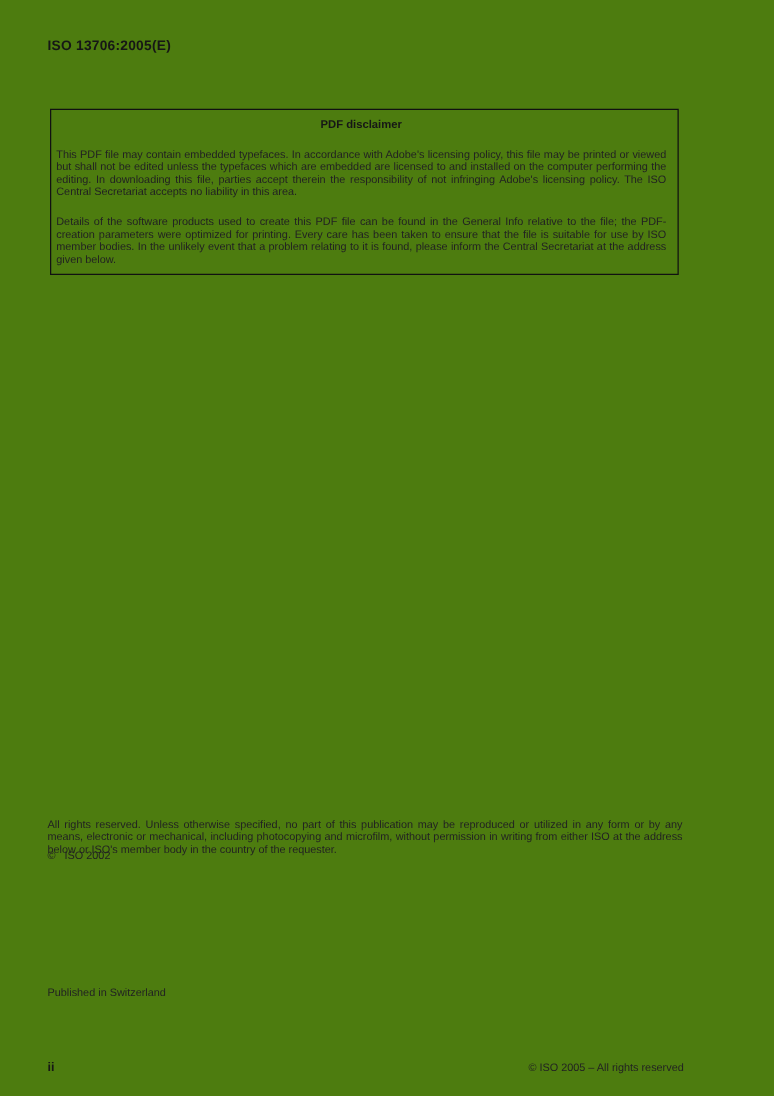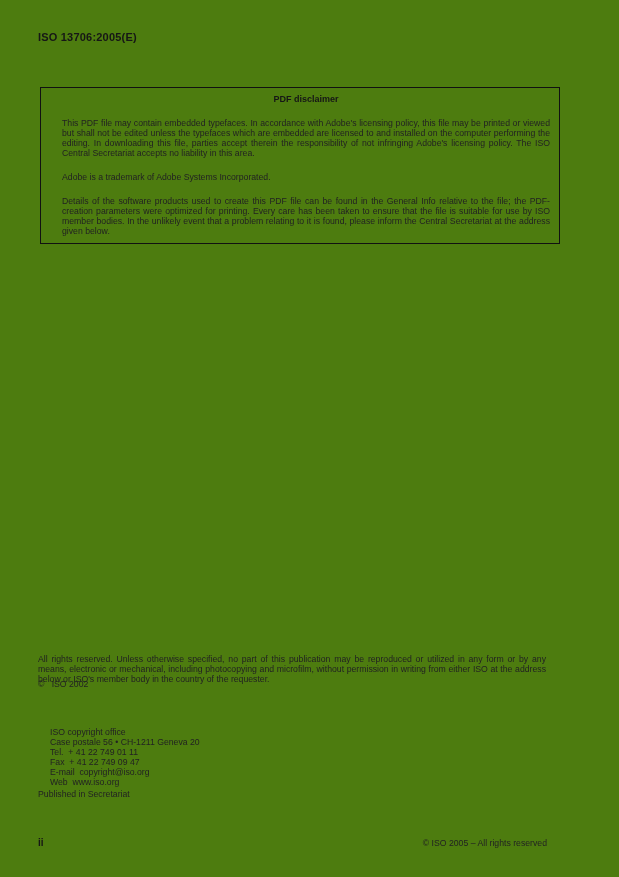--- a/index.html
+++ b/index.html
@@ -24,21 +24,21 @@
     font-weight: bold;
     letter-spacing: 0.2px;
     color: #161616;
   }
   .disclaimer-box {
     position: absolute;
     left: 40px;
     top: 87px;
     width: 488px; 
     border: 1.5px solid #111111;
-    padding: 5px 9px 7px 21px;
+    padding: 5px 9px 7px 4px;
     box-sizing: content-box;
   }
   .disclaimer-title {
     text-align: center;
     font-size: 9px;
     font-weight: bold;
     margin: 1px 0 4px 0;
     color: #161616;
   }
   .disclaimer-para {
@@ -93,53 +93,45 @@
     right: 72px;
     top: 837px;
     display: flex;
     justify-content: space-between;
     align-items: baseline;
   }
   .footer-page-num {
     font-size: 10px;
     font-weight: bold;
     color: #161616;
+    margin-top: 12px;
   }
   .footer-copyright {
     font-size: 8.7px;
     color: #222222;
   }
 </style>
 </head>
 <body>
 
 <div class="page">
 
   <div class="doc-header">ISO 13706:2005(E)</div>
 
   <div class="disclaimer-box">
     <div class="disclaimer-title">PDF disclaimer</div>
     <p class="disclaimer-para">This PDF file may contain embedded typefaces. In accordance with Adobe's licensing policy, this file may be printed or viewed but shall not be edited unless the typefaces which are embedded are licensed to and installed on the computer performing the editing. In downloading this file, parties accept therein the responsibility of not infringing Adobe's licensing policy. The ISO Central Secretariat accepts no liability in this area.</p>
-    <p class="disclaimer-para">Adobe is a trademark of Adobe Systems Incorporated.</p>
     <p class="disclaimer-para">Details of the software products used to create this PDF file can be found in the General Info relative to the file; the PDF-creation parameters were optimized for printing. Every care has been taken to ensure that the file is suitable for use by ISO member bodies. In the unlikely event that a problem relating to it is found, please inform the Central Secretariat at the address given below.</p>
   </div>
 
   <div class="copyright-notice">©   ISO 2002</div>
 
   <p class="rights-para">All rights reserved. Unless otherwise specified, no part of this publication may be reproduced or utilized in any form or by any means, electronic or mechanical, including photocopying and microfilm, without permission in writing from either ISO at the address below or ISO's member body in the country of the requester.</p>
 
-  <div class="address-block">
-    <div class="address-line">ISO copyright office</div>
-    <div class="address-line">Case postale 56 • CH-1211 Geneva 20</div>
-    <div class="address-line">Tel.  + 41 22 749 01 11</div>
-    <div class="address-line">Fax  + 41 22 749 09 47</div>
-    <div class="address-line">E-mail  copyright@iso.org</div>
-    <div class="address-line">Web  www.iso.org</div>
-  </div>
 
-  <div class="published-line">Published in Secretariat</div>
+  <div class="published-line">Published in Switzerland</div>
 
   <div class="doc-footer">
     <span class="footer-page-num">ii</span>
     <span class="footer-copyright">© ISO 2005 – All rights reserved</span>
   </div>
 
 </div>
 
 </body></html>

